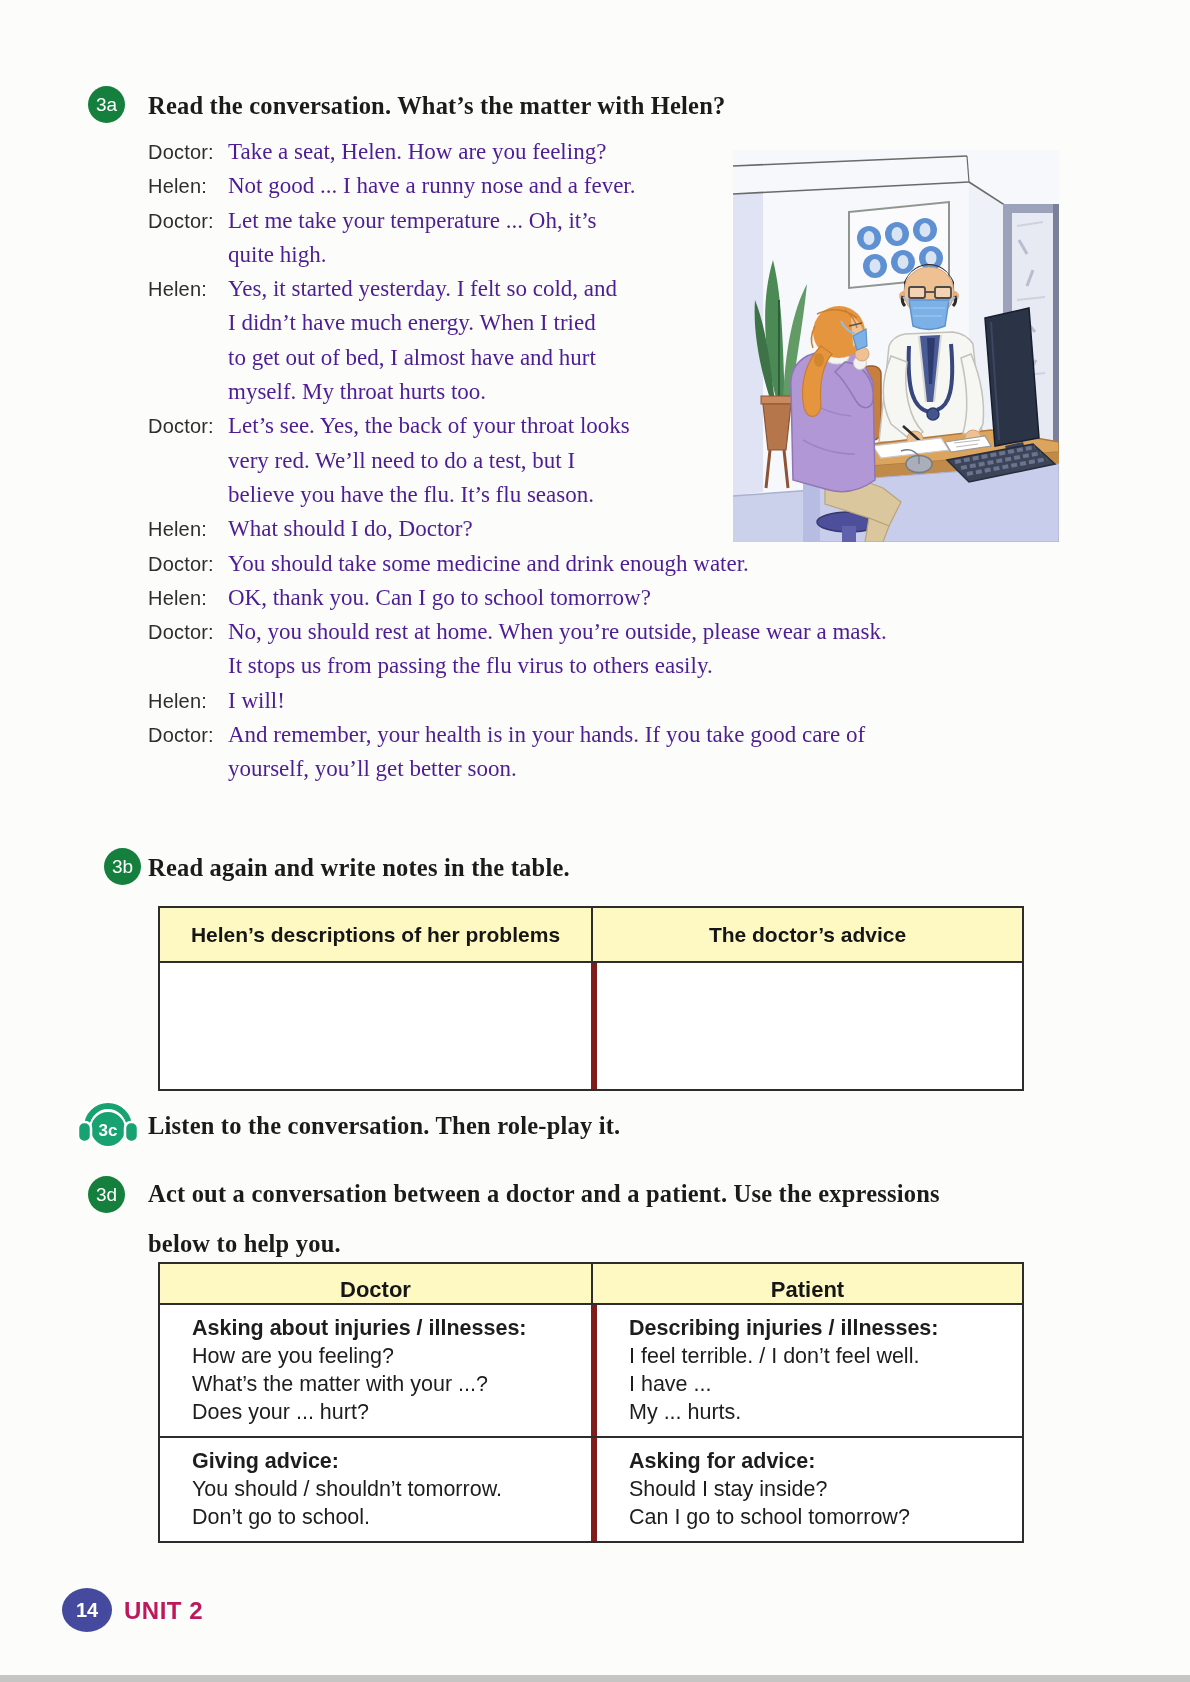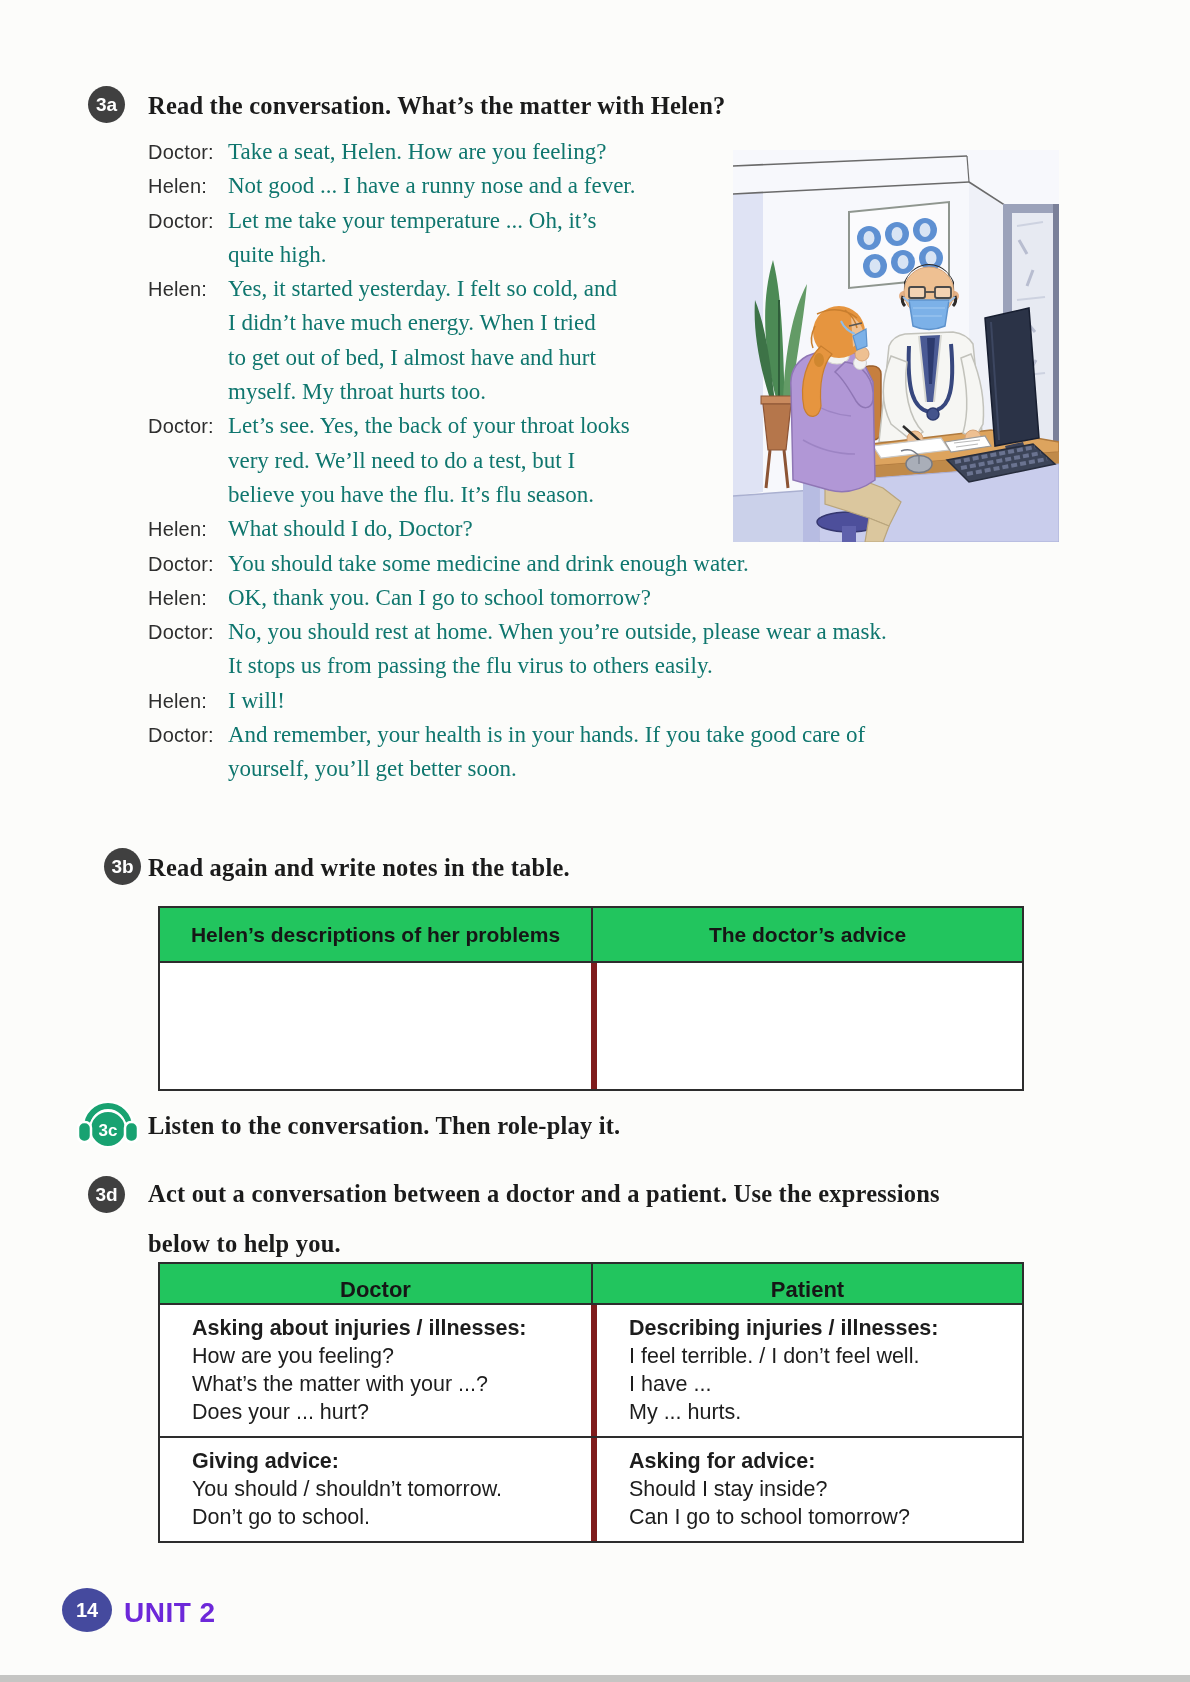--- a/index.html
+++ b/index.html
@@ -5,22 +5,22 @@
   * { margin:0; padding:0; box-sizing:border-box; }
   html,body { background:#e8e8e8; }
   .page {
     position:relative; width:1190px; height:1682px; margin:0 auto;
     background:#fcfcfa; overflow:hidden;
     font-family:"Liberation Serif", serif; color:#1c1c1c;
   }
   
   .badge {
     position:absolute; width:37px; height:37px; border-radius:50%;
-    background:#404040; color:#ffffff;
-    font-family:"Liberation Sans", sans-serif; font-weight:bold; font-size:19px;
+    background:#15803d; color:#ffffff;
+    font-family:"Liberation Sans", sans-serif; font-weight:normal; font-size:19px;
     display:flex; align-items:center; justify-content:center;
   }
   .b3a { left:88px; top:86px; }
   .b3b { left:104px; top:848px; }
   .b3d { left:88px; top:1176px; }
   .sec-title {
     position:absolute; left:148px;
     font-family:"Liberation Serif", serif; font-weight:bold; font-size:24.5px; color:#1b1b1b;
     letter-spacing:.2px; white-space:nowrap;
   }
@@ -29,32 +29,32 @@
   .t3c { top:1112px; }
   .t3d1 { top:1180px; }
   .t3d2 { top:1230px; }
   
   .dialogue { position:absolute; left:148px; top:139px; width:900px; }
   .dlg-row { display:flex; height:34.3px; align-items:baseline; }
   .dlg-label {
     flex:0 0 80px; font-family:"Liberation Sans", sans-serif;
     font-size:20px; color:#2e2e2e; letter-spacing:.2px;
   }
-  .dlg-text { font-family:"Liberation Serif", serif; font-size:23px; color:#0f766e; white-space:nowrap; }
+  .dlg-text { font-family:"Liberation Serif", serif; font-size:23px; color:#4c1d95; white-space:nowrap; }
   
   .illus { position:absolute; left:733px; top:150px; width:326px; height:392px; }
   
   .gtable {
     position:absolute; left:158px; width:866px;
     border:2px solid #2d2d2d; background:#ffffff;
     font-family:"Liberation Sans", sans-serif;
   }
   .tb3b { top:906px; }
   .tb3d { top:1262px; }
-  .thead { display:flex; background:#22c55e; border-bottom:2px solid #2d2d2d; }
+  .thead { display:flex; background:#fef9c3; border-bottom:2px solid #2d2d2d; }
   .th {
     flex:0 0 50%; text-align:center; font-weight:bold; color:#161616;
     font-size:21px; padding:15px 6px 14px 6px;
   }
   .th + .th { border-left:2px solid #2d2d2d; }
   .tb3d .th { font-size:22px; padding:13px 6px 0 6px; }
   .tbody-row { display:flex; }
   .tbody-row + .tbody-row { border-top:2px solid #2d2d2d; }
   .td { flex:0 0 50%; min-height:30px; }
   .td + .td { border-left:6px solid #7f1d1d; }
@@ -64,22 +64,22 @@
   
   .s3c-icon { position:absolute; left:76px; top:1094px; width:64px; height:60px; }
   
   .pg-badge {
     position:absolute; left:62px; top:1588px; width:50px; height:44px; border-radius:50%;
     background:#454a9e; color:#ffffff; display:flex; align-items:center; justify-content:center;
     font-family:"Liberation Sans", sans-serif; font-weight:bold; font-size:20px;
   }
   .unit-label {
     position:absolute; left:124px; top:1597px;
-    font-family:"Liberation Sans", sans-serif; font-weight:bold; font-size:28px;
-    color:#6d28d9; letter-spacing:.5px;
+    font-family:"Liberation Sans", sans-serif; font-weight:bold; font-size:24px;
+    color:#be185d; letter-spacing:.5px;
   }
   .scan-edge { position:absolute; left:0; top:1675px; width:1190px; height:7px; background:#c5c5c3; }
 </style>
 </head>
 <body>
 
 <div class="page">
 
   <div class="badge b3a">3a</div>
   <div class="sec-title t3a">Read the conversation. What’s the matter with Helen?</div>

